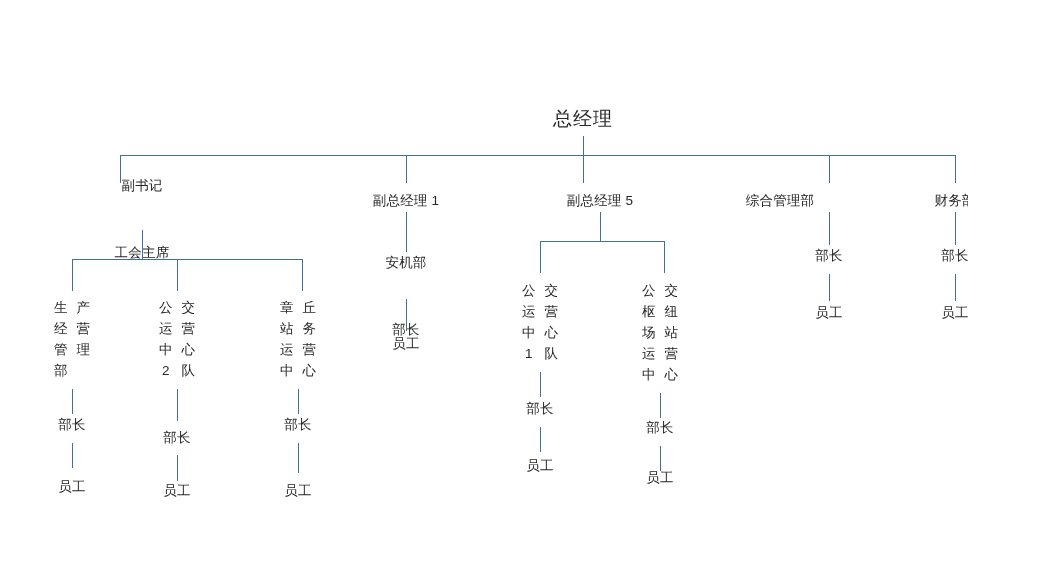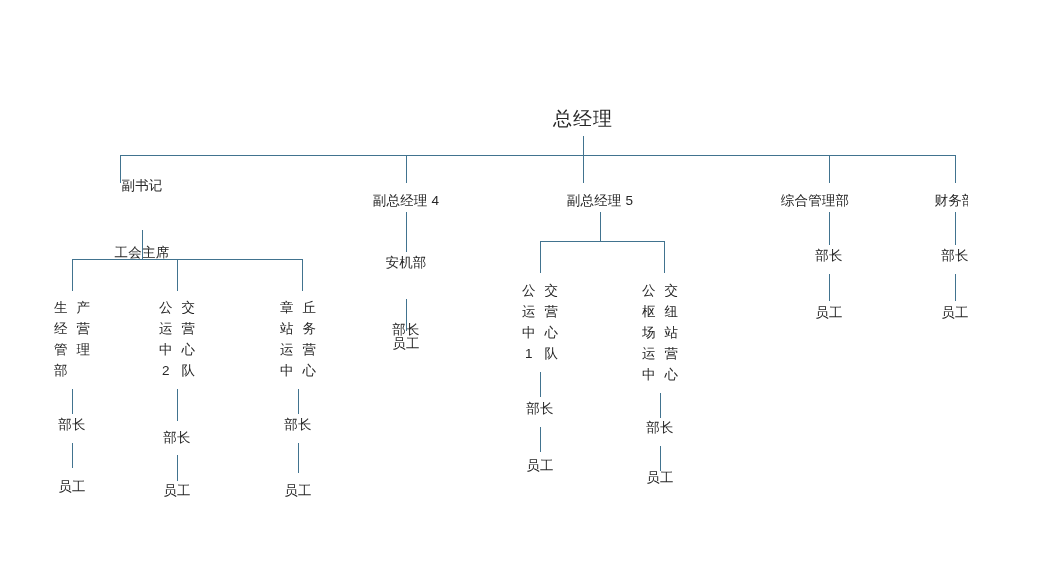--- a/index.html
+++ b/index.html
@@ -76,25 +76,25 @@
   <div class="ln v" style="left:406px; top:155px; height:28px;"></div>
   <div class="ln v" style="left:583px; top:155px; height:28px;"></div>
   <div class="ln v" style="left:829px; top:155px; height:28px;"></div>
   <div class="ln v" style="left:955px; top:155px; height:28px;"></div>
 
   <div class="node" style="left:142px; top:176px;">
     <span>副书记</span>
     <span class="line2">工会主席</span>
   </div>
 
-  <div class="node" style="left:406px; top:191px;">副总经理 4</div>
+  <div class="node" style="left:406px; top:191px;">副总经理 1</div>
 
   <div class="node" style="left:600px; top:191px;">副总经理 5</div>
 
-  <div class="node" style="left:815px; top:191px;">综合管理部</div>
+  <div class="node" style="left:780px; top:191px;">综合管理部</div>
 
   <div class="node" style="left:955px; top:191px;">财务部</div>
 
   <div class="ln v" style="left:142px; top:230px; height:29px;"></div>
   <div class="ln h" style="left:72px; top:259px; width:231px;"></div>
 
   <div class="ln v" style="left:72px;  top:259px; height:32px;"></div>
   <div class="ln v" style="left:177px; top:259px; height:32px;"></div>
   <div class="ln v" style="left:302px; top:259px; height:32px;"></div>
 

